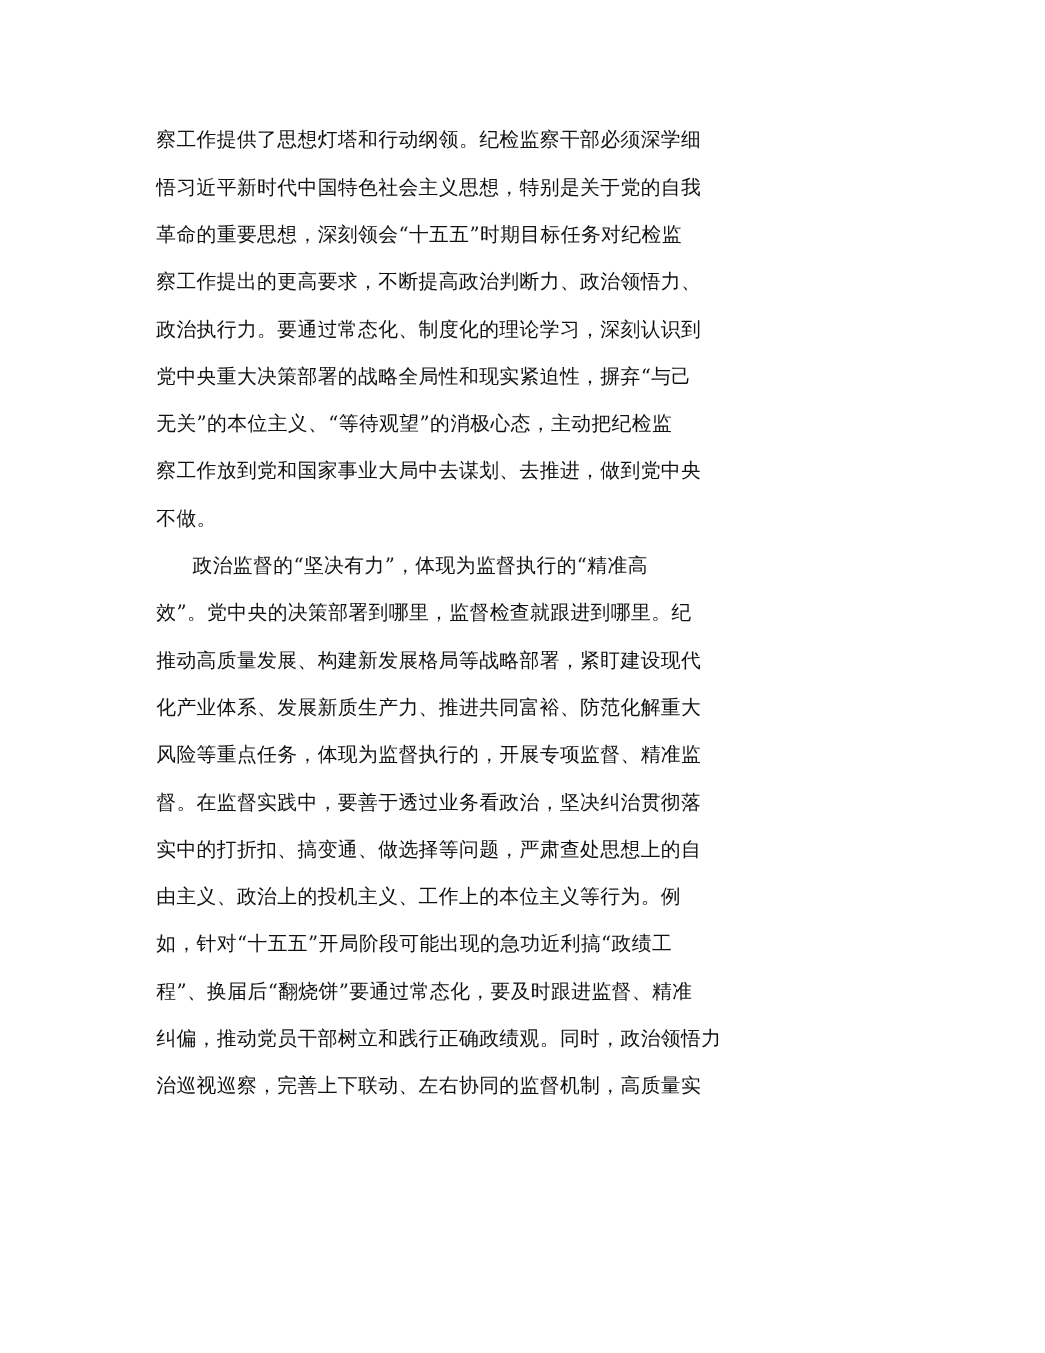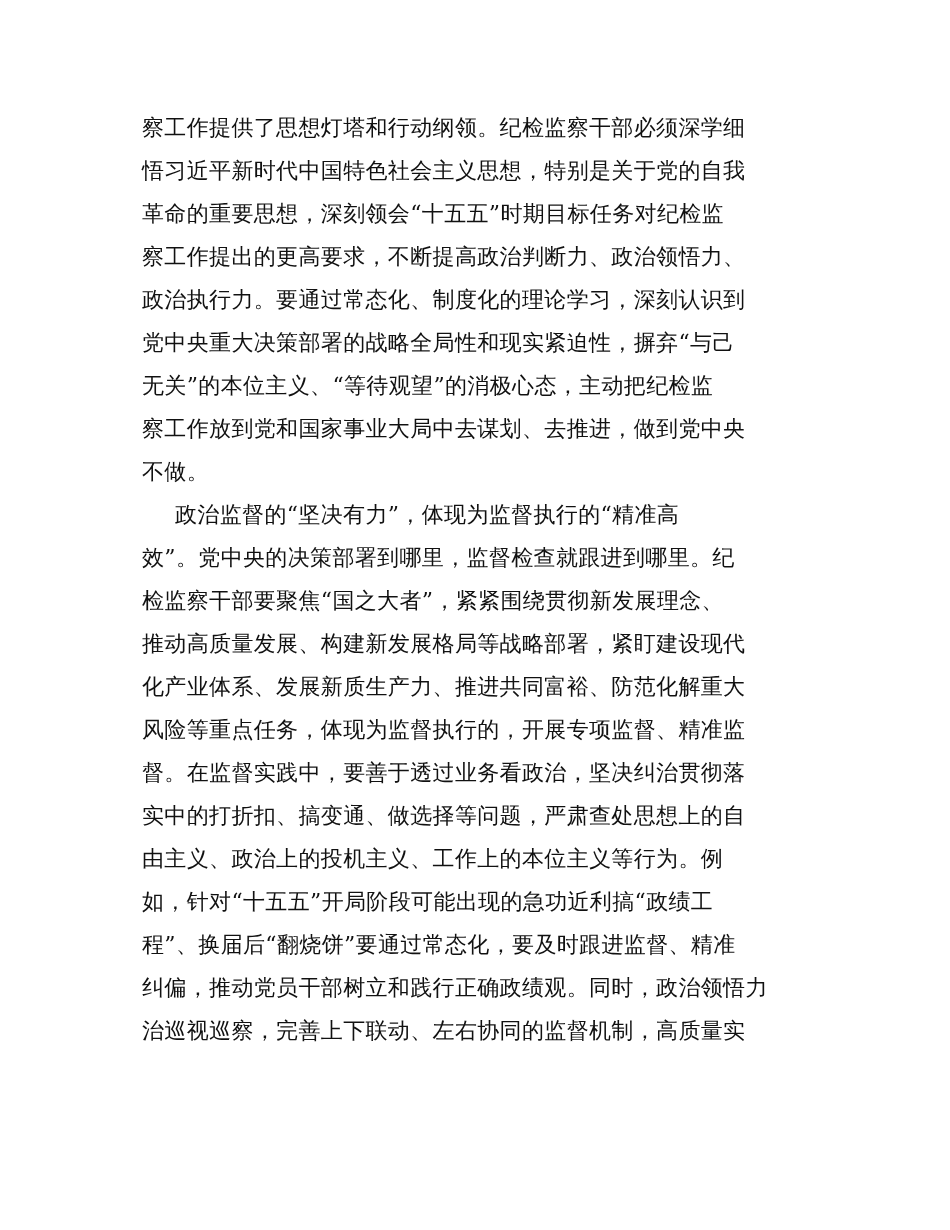--- a/index.html
+++ b/index.html
@@ -25,21 +25,21 @@
       left: 142px;
       top: 106px;
       width: 670px;
       font-family: "DejaVu Serif", "Liberation Serif", serif;
       color: #111111;
     }
     .line {
       display: block;
       height: 43px;
       line-height: 43px;
-      font-size: 22px;
+      font-size: 18px;
       white-space: nowrap;
       letter-spacing: 0.35px;
     }
     .indent {
       padding-left: 33px;
     }
   </style>
 </head>
 <body>
 
@@ -54,21 +54,20 @@
       <span class="line">政治执行力。要通过常态化、制度化的理论学习，深刻认识到</span>
       <span class="line">党中央重大决策部署的战略全局性和现实紧迫性，摒弃“与己</span>
       <span class="line">无关”的本位主义、“等待观望”的消极心态，主动把纪检监</span>
       <span class="line">察工作放到党和国家事业大局中去谋划、去推进，做到党中央</span>
       <span class="line">不做。</span>
     </div>
 
     <div>
       <span class="line indent">政治监督的“坚决有力”，体现为监督执行的“精准高</span>
       <span class="line">效”。党中央的决策部署到哪里，监督检查就跟进到哪里。纪</span>
-      <span class="line">检监察干部要聚焦“国之大者”，紧紧围绕贯彻新发展理念、</span>
       <span class="line">推动高质量发展、构建新发展格局等战略部署，紧盯建设现代</span>
       <span class="line">化产业体系、发展新质生产力、推进共同富裕、防范化解重大</span>
       <span class="line">风险等重点任务，体现为监督执行的，开展专项监督、精准监</span>
       <span class="line">督。在监督实践中，要善于透过业务看政治，坚决纠治贯彻落</span>
       <span class="line">实中的打折扣、搞变通、做选择等问题，严肃查处思想上的自</span>
       <span class="line">由主义、政治上的投机主义、工作上的本位主义等行为。例</span>
       <span class="line">如，针对“十五五”开局阶段可能出现的急功近利搞“政绩工</span>
       <span class="line">程”、换届后“翻烧饼”要通过常态化，要及时跟进监督、精准</span>
       <span class="line">纠偏，推动党员干部树立和践行正确政绩观。同时，政治领悟力</span>
       <span class="line">治巡视巡察，完善上下联动、左右协同的监督机制，高质量实</span>

